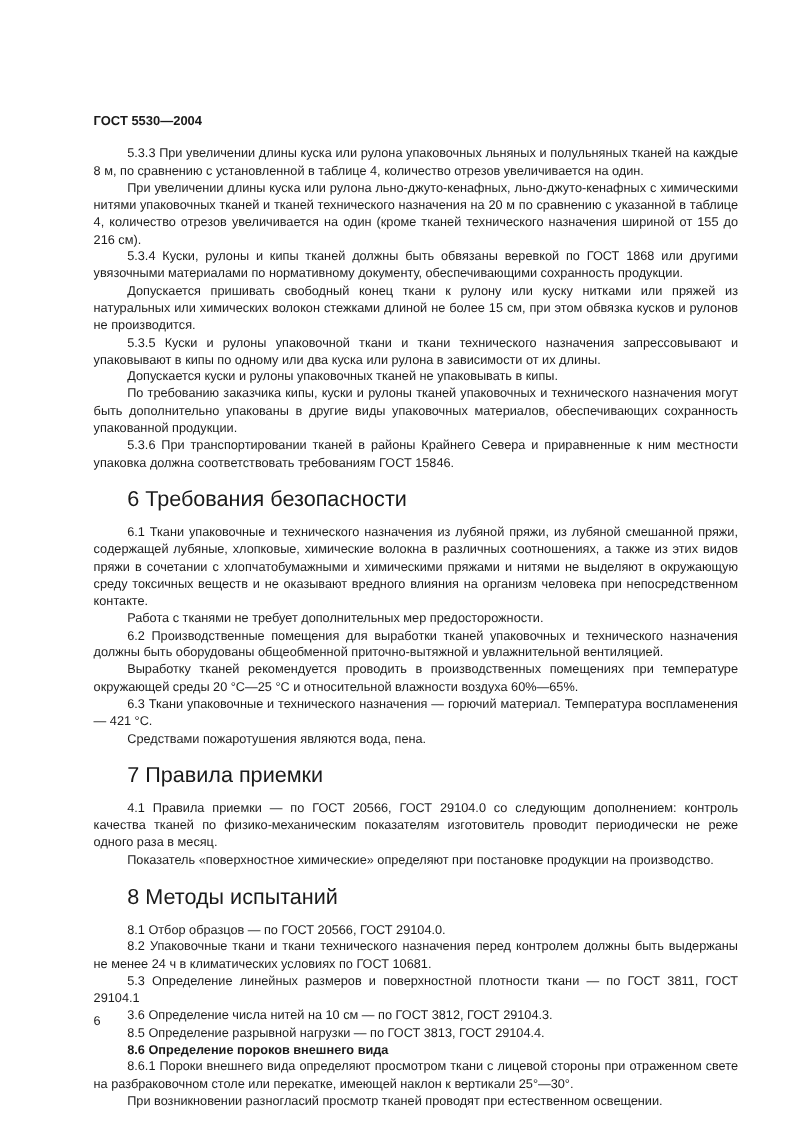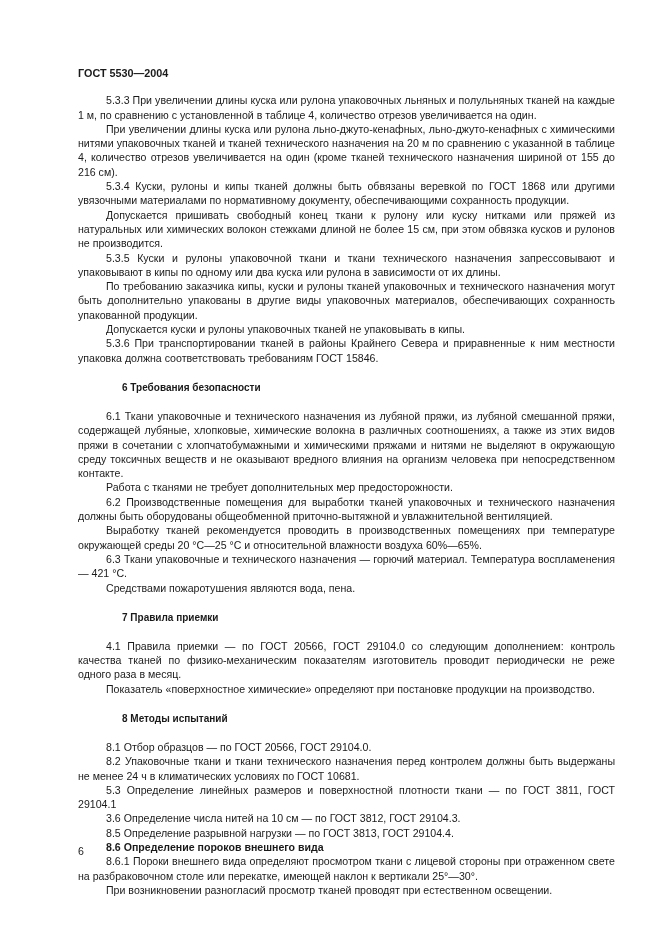--- a/index.html
+++ b/index.html
@@ -2,42 +2,42 @@
 <html><head>
 <meta charset="utf-8">
 <style>
   html, body { margin: 0; padding: 0; background: #ffffff; }
   body { width: 661px; height: 936px; position: relative; overflow: hidden; }
   .page {
     position: absolute; left: 78px; top: 66px; width: 537px;
     font-family: "Liberation Sans", sans-serif;
     font-size: 10.6px; line-height: 14.3px; color: #1a1a1a;
   }
-  .header { font-weight: bold; font-size: 10.8px; margin-bottom: 13px; }
+  .header { font-weight: bold; font-size: 10.8px; margin-bottom: 13px; margin-top: 28px; }
   p { margin: 0; text-align: justify; text-indent: 28px; }
   p.bold { font-weight: bold; }
   h2 {
-    font-size: 10px; font-weight: bold; margin: 15px 0 13px 44px; line-height: 16px;
+    font-size: 18px; font-weight: normal; margin: 15px 0 13px 28px; line-height: 16px;
   }
   .pagenum { position: absolute; left: 78px; top: 845px; font-family: "Liberation Sans", sans-serif; font-size: 10.6px; color: #1a1a1a; }
 </style>
 </head>
 <body>
 
 <div class="page">
   <div class="header">ГОСТ 5530—2004</div>
 
   <div>
-    <p>5.3.3 При увеличении длины куска или рулона упаковочных льняных и полульняных тканей на каждые 1 м, по сравнению с установленной в таблице 4, количество отрезов увеличивается на один.</p>
+    <p>5.3.3 При увеличении длины куска или рулона упаковочных льняных и полульняных тканей на каждые 8 м, по сравнению с установленной в таблице 4, количество отрезов увеличивается на один.</p>
     <p>При увеличении длины куска или рулона льно-джуто-кенафных, льно-джуто-кенафных с химическими нитями упаковочных тканей и тканей технического назначения на 20 м по сравнению с указанной в таблице 4, количество отрезов увеличивается на один (кроме тканей технического назначения шириной от 155 до 216 см).</p>
     <p>5.3.4 Куски, рулоны и кипы тканей должны быть обвязаны веревкой по ГОСТ 1868 или другими увязочными материалами по нормативному документу, обеспечивающими сохранность продукции.</p>
     <p>Допускается пришивать свободный конец ткани к рулону или куску нитками или пряжей из натуральных или химических волокон стежками длиной не более 15 см, при этом обвязка кусков и рулонов не производится.</p>
     <p>5.3.5 Куски и рулоны упаковочной ткани и ткани технического назначения запрессовывают и упаковывают в кипы по одному или два куска или рулона в зависимости от их длины.</p>
+    <p>Допускается куски и рулоны упаковочных тканей не упаковывать в кипы.</p>
     <p>По требованию заказчика кипы, куски и рулоны тканей упаковочных и технического назначения могут быть дополнительно упакованы в другие виды упаковочных материалов, обеспечивающих сохранность упакованной продукции.</p>
-    <p>Допускается куски и рулоны упаковочных тканей не упаковывать в кипы.</p>
     <p>5.3.6 При транспортировании тканей в районы Крайнего Севера и приравненные к ним местности упаковка должна соответствовать требованиям ГОСТ 15846.</p>
   </div>
 
   <div>
     <h2>6 Требования безопасности</h2>
     <p>6.1 Ткани упаковочные и технического назначения из лубяной пряжи, из лубяной смешанной пряжи, содержащей лубяные, хлопковые, химические волокна в различных соотношениях, а также из этих видов пряжи в сочетании с хлопчатобумажными и химическими пряжами и нитями не выделяют в окружающую среду токсичных веществ и не оказывают вредного влияния на организм человека при непосредственном контакте.</p>
     <p>Работа с тканями не требует дополнительных мер предосторожности.</p>
     <p>6.2 Производственные помещения для выработки тканей упаковочных и технического назначения должны быть оборудованы общеобменной приточно-вытяжной и увлажнительной вентиляцией.</p>
     <p>Выработку тканей рекомендуется проводить в производственных помещениях при температуре окружающей среды 20 °С—25 °С и относительной влажности воздуха 60%—65%.</p>
     <p>6.3 Ткани упаковочные и технического назначения — горючий материал. Температура воспламенения — 421 °С.</p>

